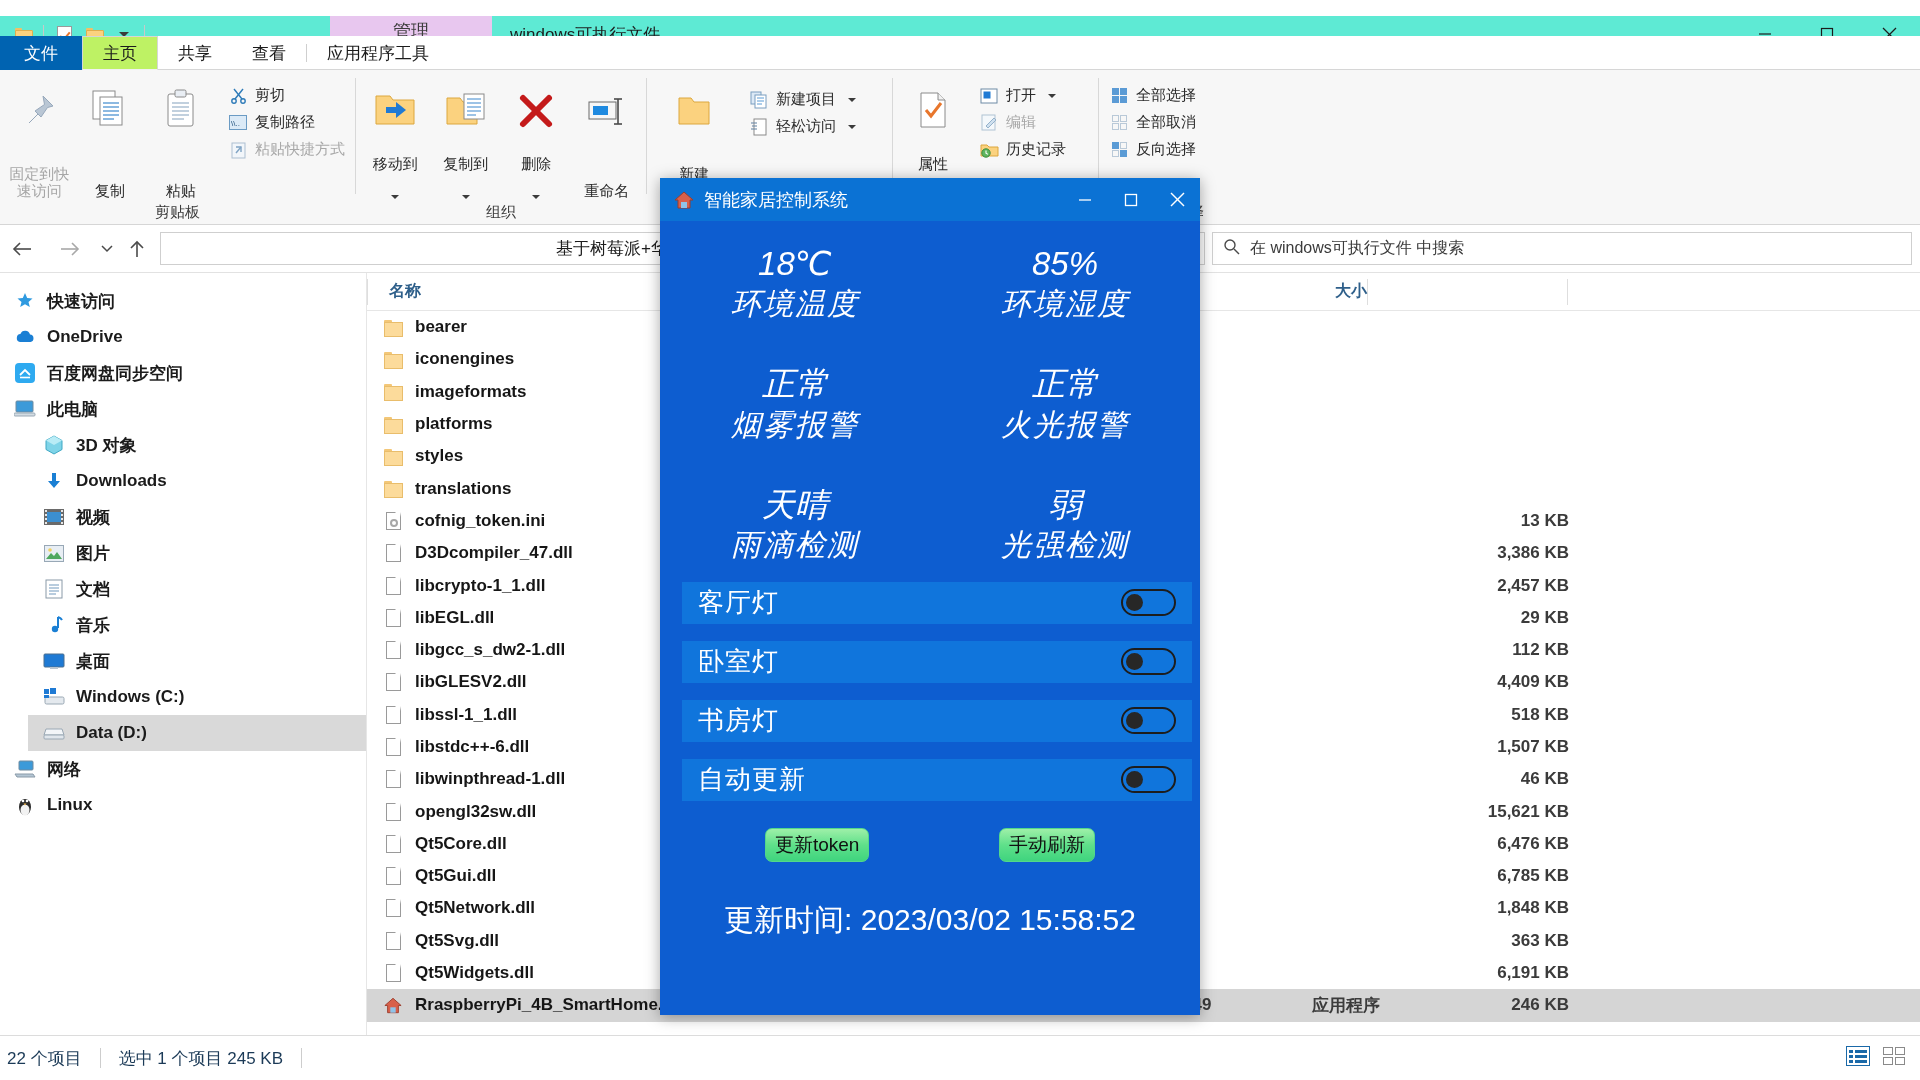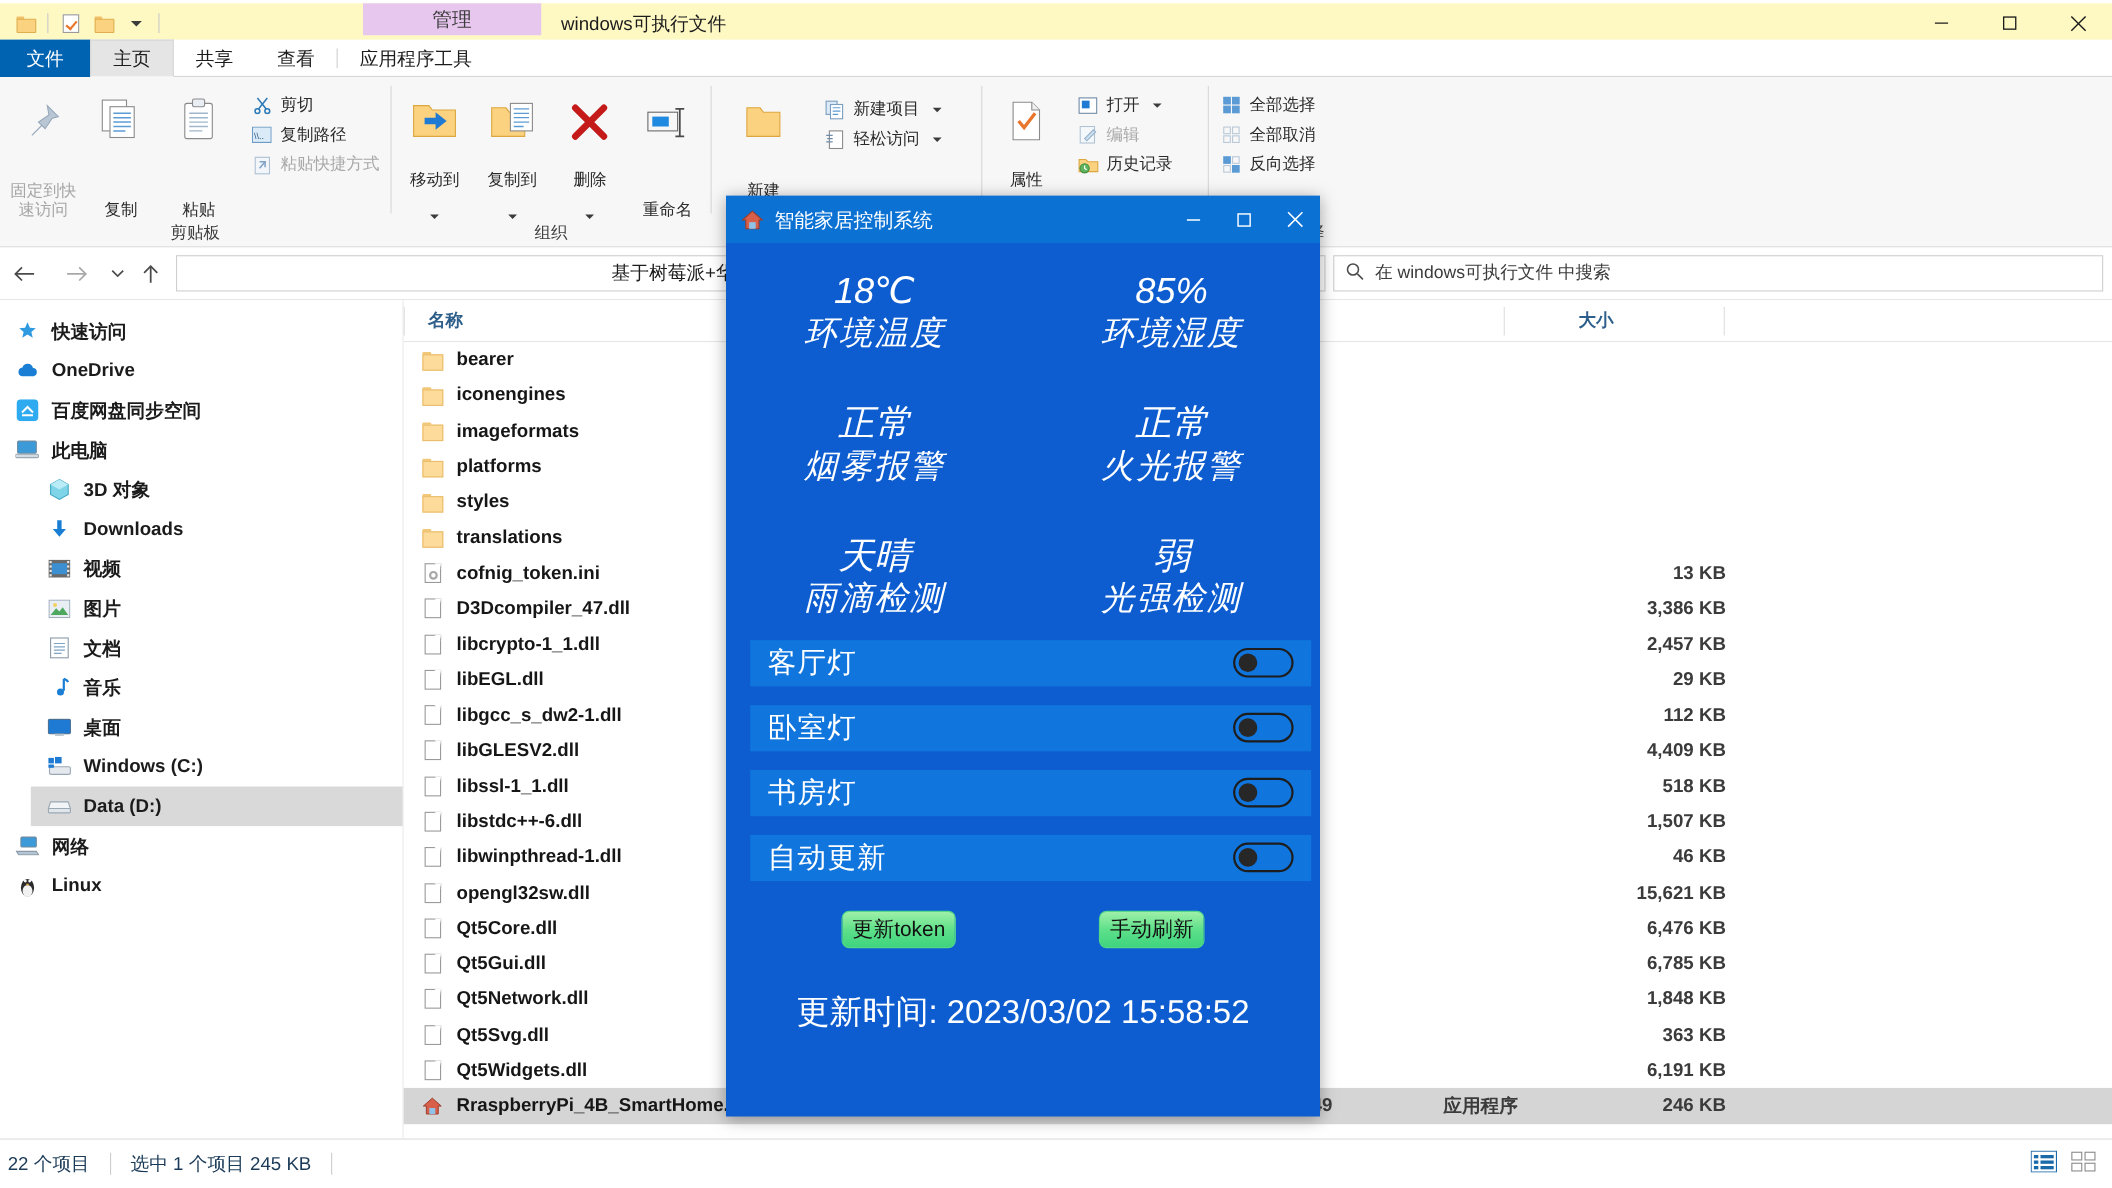--- a/index.html
+++ b/index.html
@@ -6,22 +6,22 @@
   html, body {
     width: 1920px; height: 1080px;
     overflow: hidden;
     font-family: "Liberation Sans", "DejaVu Sans", sans-serif;
     background: #ffffff;
   }
   #root { position: relative; width: 1920px; height: 1080px; background: #fff; }
 
   
   .titlebar {
-    position: absolute; top: 3px; left: 0; width: 1920px; height: 36px;
-    background: #fef9c3; display: flex; align-items: center;
+    position: absolute; top: 16px; left: 0; width: 1920px; height: 36px;
+    background: #5eead4; display: flex; align-items: center;
   }
   .qat { display: flex; align-items: center; gap: 0px; padding-left: 8px; height: 36px; }
   .qat-btn { width: 30px; height: 30px; display: flex; align-items: center; justify-content: center; }
   .qat-sep { width: 1px; height: 18px; background: #c8c8c8; margin: 0 5px; }
   .folder-ico { width: 17px; height: 14px; position: relative; }
   .folder-ico:before {
     content: ""; position: absolute; left: 0; top: 1px; width: 7px; height: 3px;
     background: #f0c168; border-radius: 1px 1px 0 0;
   }
   .folder-ico:after {
@@ -54,21 +54,21 @@
   .tabrow {
     position: absolute; top: 36px; left: 0; width: 1920px; height: 34px;
     background: #ffffff; display: flex; align-items: stretch;
     border-bottom: 1px solid #d6d6d6;
   }
   .tab {
     display: flex; align-items: center; padding: 0 20px; font-size: 17px;
     color: #1c1c1c; height: 34px; white-space: nowrap;
   }
   .tab.file { background: #0063b1; color: #fff; padding: 0 24px; }
-  .tab.active { background: #e5e5e5; border-left: 1px solid #d6d6d6; border-right: 1px solid #d6d6d6; border-top: 1px solid #d6d6d6; border-bottom: 1px solid #f2f2f2; }
+  .tab.active { background: #bef264; border-left: 1px solid #d6d6d6; border-right: 1px solid #d6d6d6; border-top: 1px solid #d6d6d6; border-bottom: 1px solid #f2f2f2; }
   .tab-div { width: 1px; height: 18px; background: #cfcfcf; align-self: center; }
   .help-area { position: absolute; right: 8px; top: 36px; height: 34px; display: flex; align-items: center; gap: 14px; }
   .chev-up { width: 0; height: 0; border-left: 6px solid transparent; border-right: 6px solid transparent; border-bottom: 7px solid #4a4a4a; }
   .help-circ {
     width: 21px; height: 21px; border-radius: 50%; background: #0b7fd4; color: #fff;
     font-size: 14px; display: flex; align-items: center; justify-content: center;
   }
 
   
   .ribbon {
@@ -120,21 +120,21 @@
     height: 36px; display: flex; align-items: center; gap: 11px; font-size: 17px;
     color: #1b1b1b; padding-left: 14px; white-space: nowrap;
   }
   .nav-item.indent { padding-left: 15px; margin-left: 28px; }
   .nav-item.sel { background: #d9d9d9; }
   .nav-ico { width: 22px; height: 22px; display: flex; align-items: center; justify-content: center; flex: none; }
 
   .listpane { flex: 1; position: relative; background: #fff; }
   .col-head { height: 38px; display: flex; align-items: center; border-bottom: 1px solid #e6e6e6; position: relative; }
   .col-name { position: absolute; left: 22px; font-size: 16px; color: #2e5f8a; }
-  .col-size { position: absolute; left: 1068px; font-size: 16px; color: #2e5f8a; }
+  .col-size { position: absolute; left: 968px; font-size: 16px; color: #2e5f8a; }
   .col-div { position: absolute; width: 1px; height: 26px; background: #dedede; top: 6px; }
   .sort-caret { position: absolute; left: 605px; top: 9px; width: 0; height: 0;
     border-left: 6px solid transparent; border-right: 6px solid transparent; border-bottom: 6px solid #6a6a6a; }
 
   .frow { height: 32.3px; display: flex; align-items: center; position: relative; font-size: 17px; color: #161616; }
   .frow.sel { background: #d5d5d5; }
   .fico { position: absolute; left: 16px; width: 20px; height: 20px; display: flex; align-items: center; justify-content: center; }
   .fname { position: absolute; left: 48px; white-space: nowrap; }
   .fdate { position: absolute; left: 730px; color: #3b3b3b; }
   .ftype { position: absolute; left: 945px; color: #3b3b3b; }

